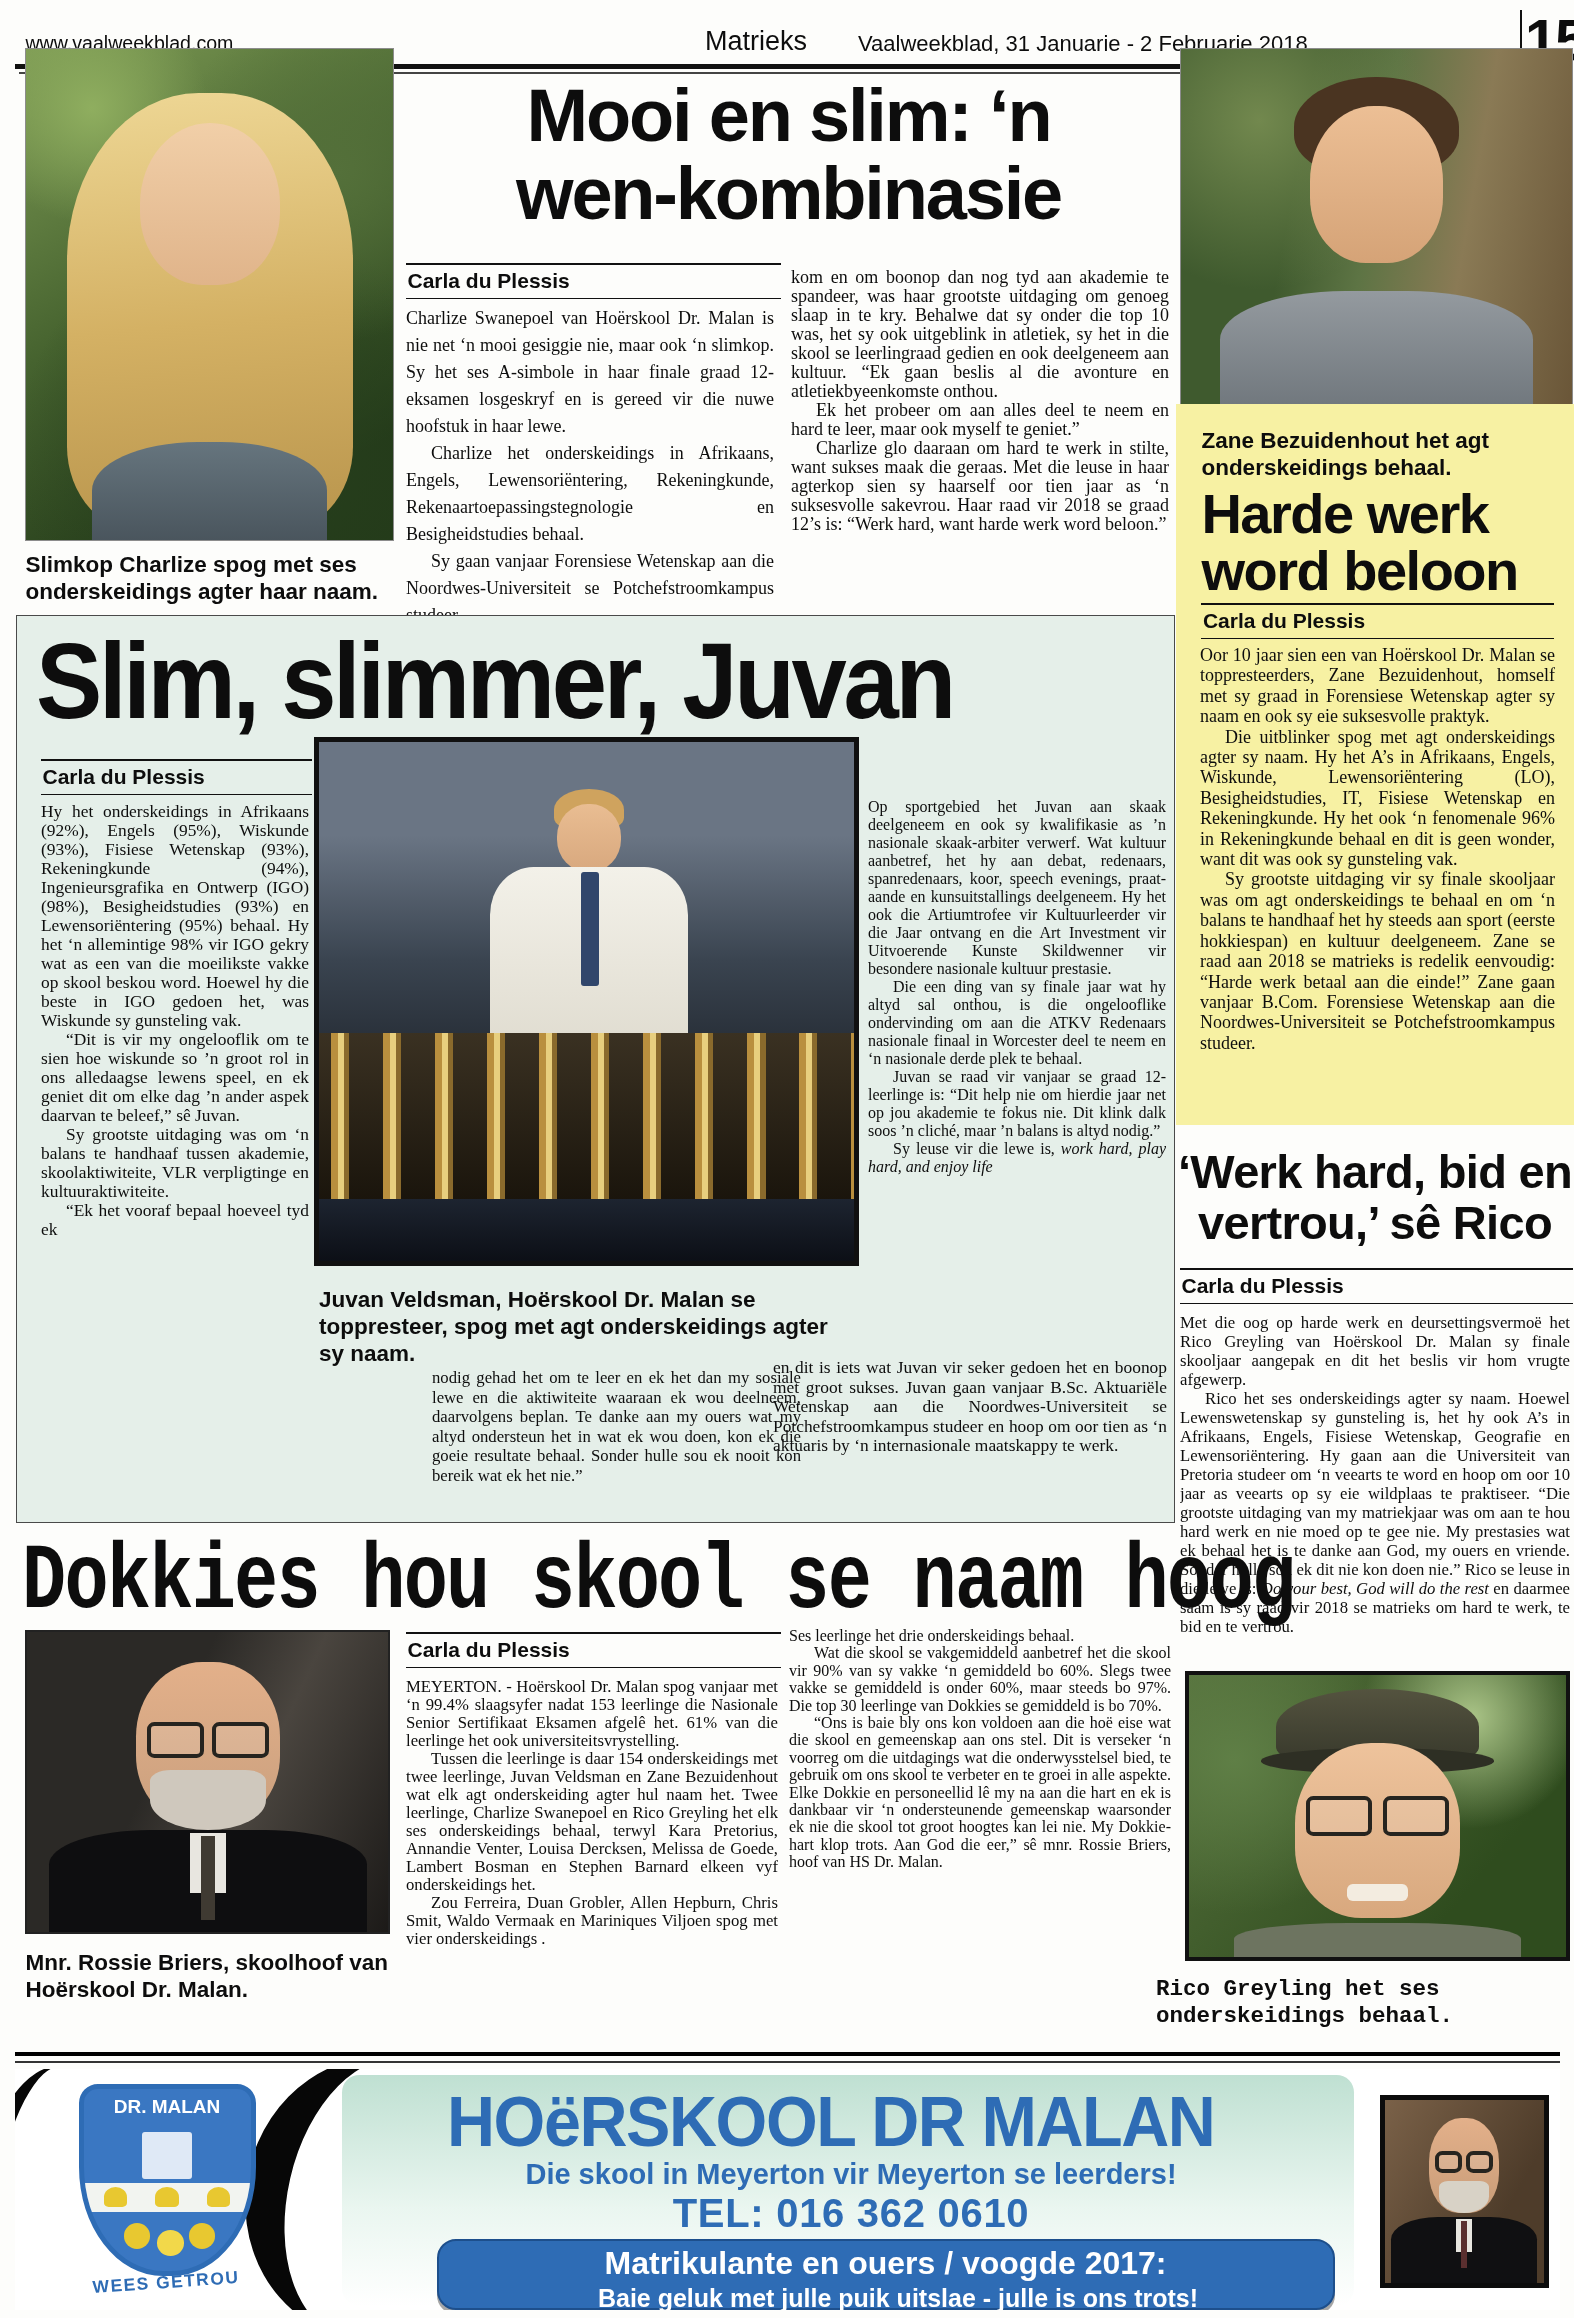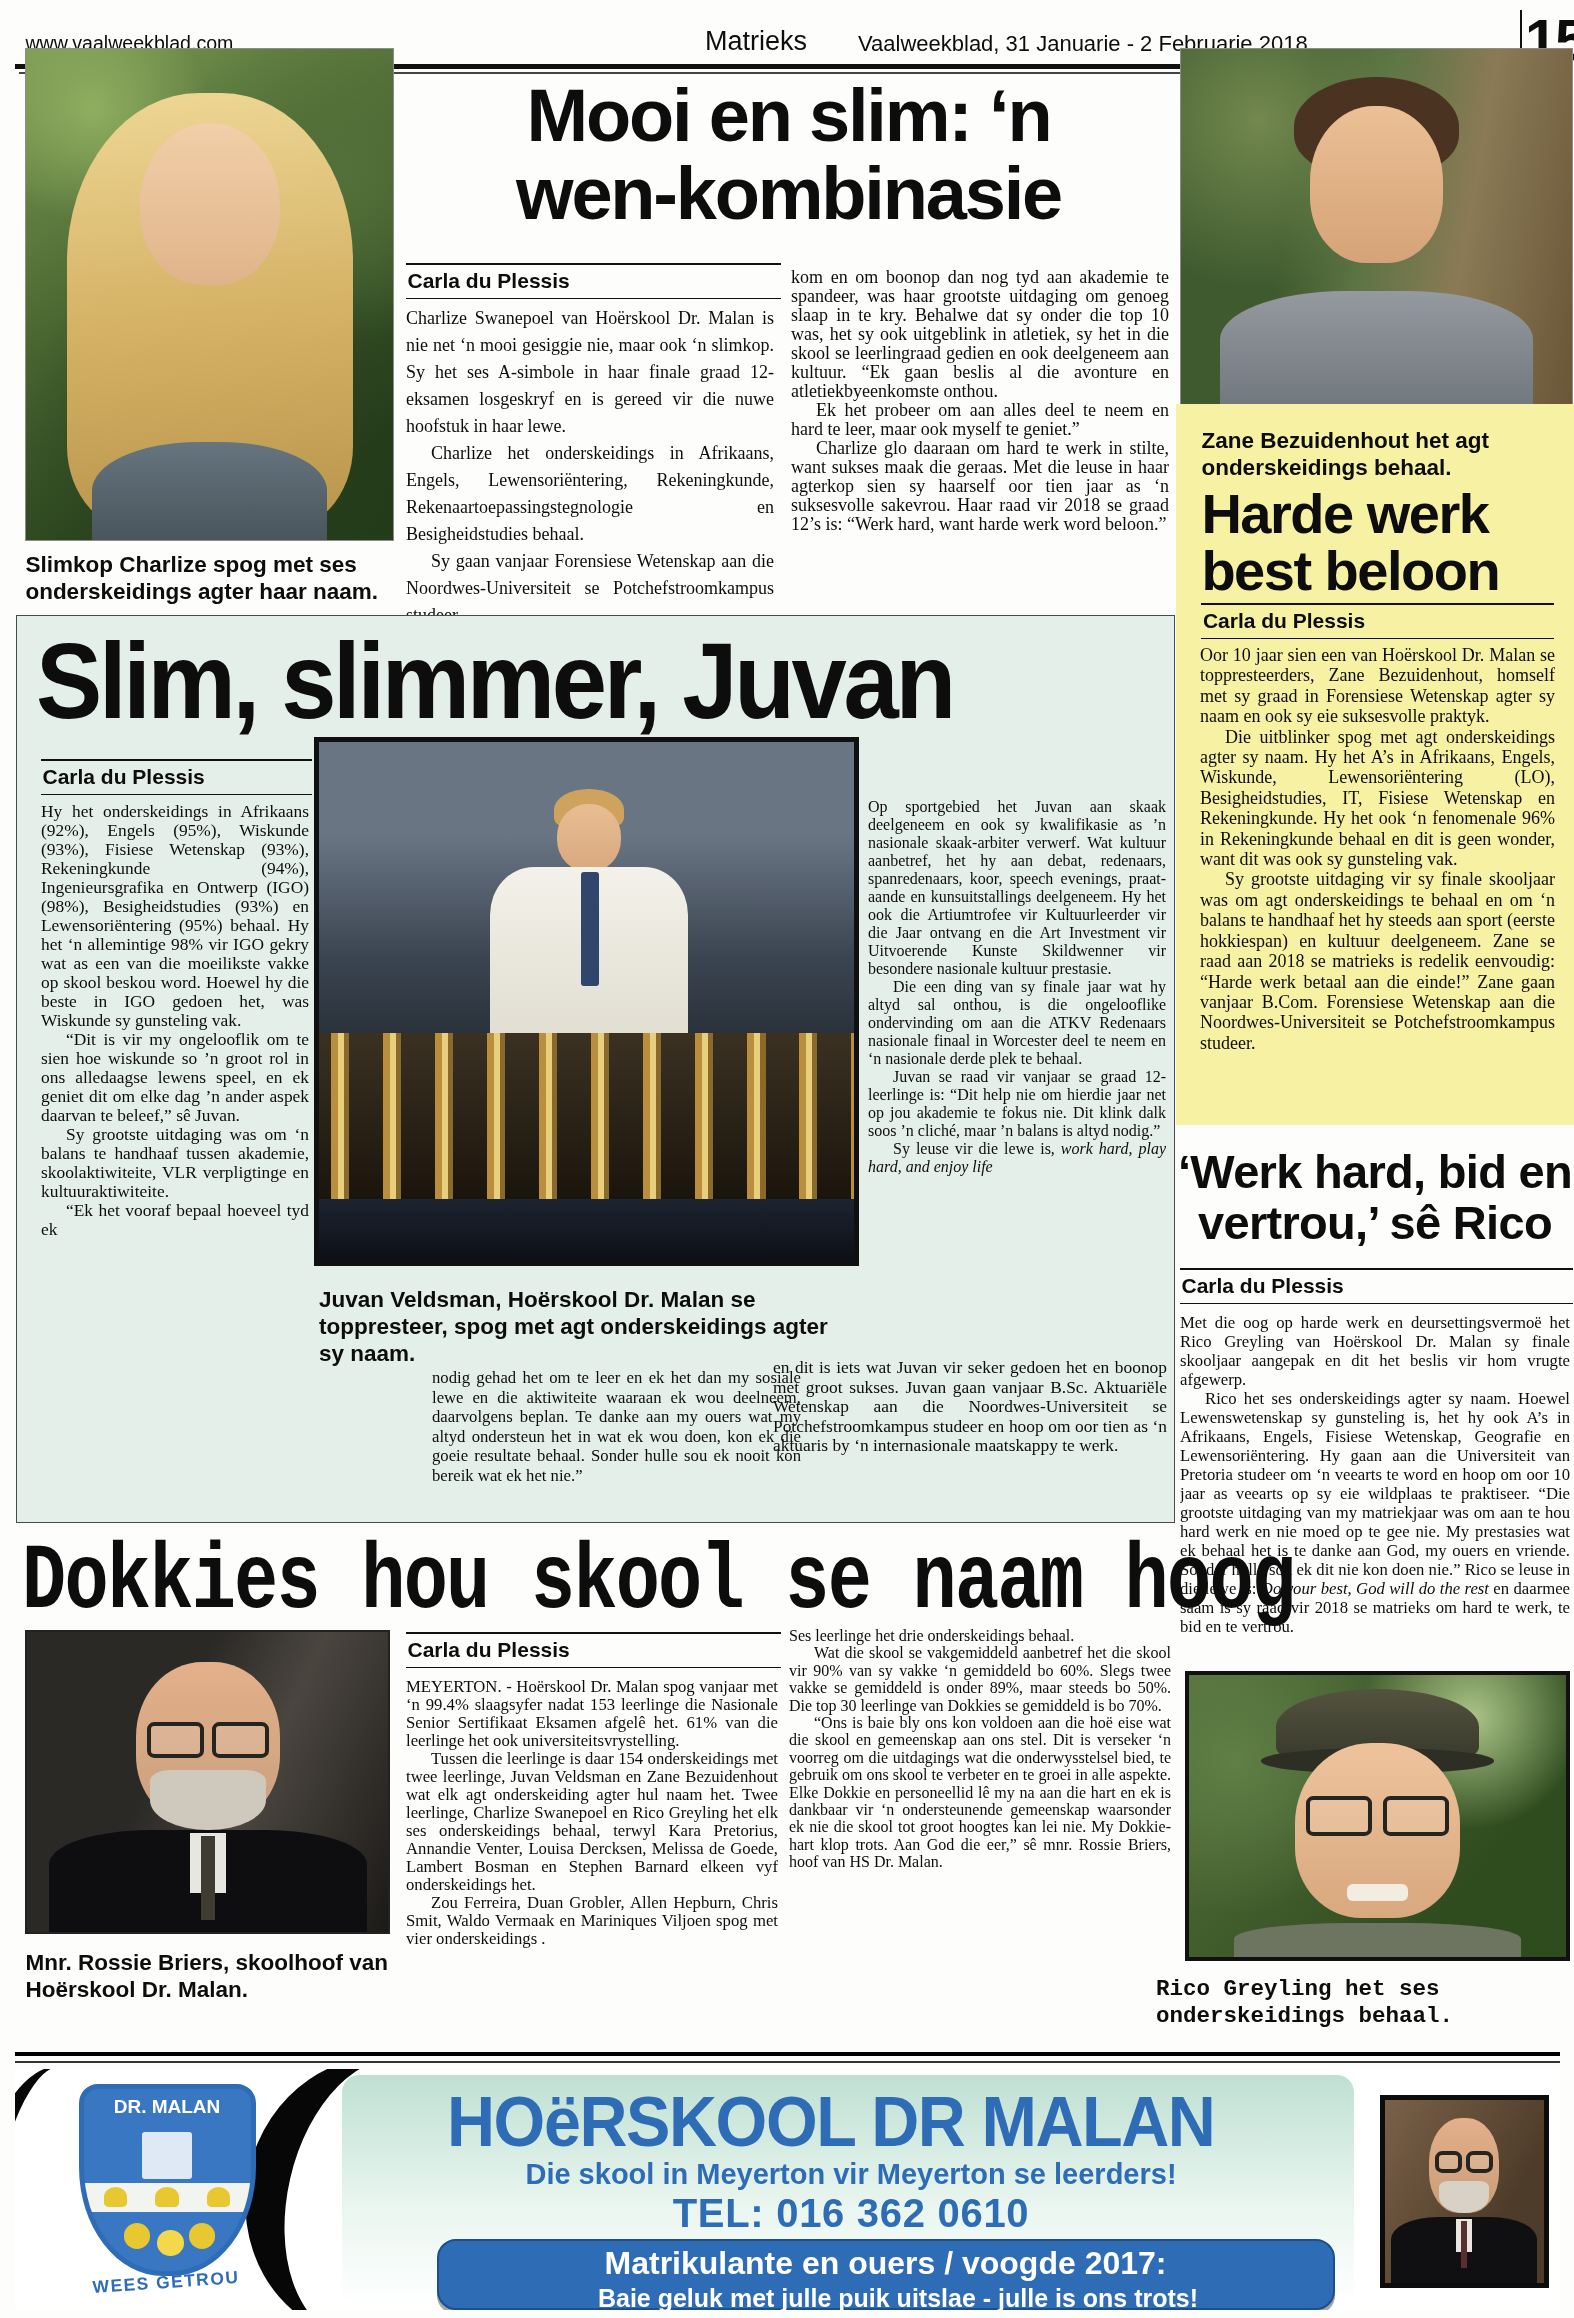--- a/index.html
+++ b/index.html
@@ -80,21 +80,21 @@
     <div class="abs" style="left:33%;top:16%;width:34%;height:44%;border-radius:48% 48% 42% 42%;
                 background:linear-gradient(#ecbf95,#d5a377);"></div>
     <div class="abs" style="left:10%;top:68%;width:80%;height:34%;border-radius:40% 40% 0 0;
                 background:linear-gradient(#949a9f,#6f767c);"></div>
   </div>
 
   <div class="abs" style="left:1176px;top:404px;width:398px;height:721px;background:#f7f1a3;">
     <div class="abs caption" style="left:25.4px;top:23px;width:350px;">Zane Bezuidenhout het agt onderskeidings behaal.</div>
     <div class="abs h-yellow" style="left:25.4px;top:81px;width:356px;">
       <div>Harde werk</div>
-      <div>best beloon</div>
+      <div>word beloon</div>
     </div>
     <div class="abs byline" style="left:25.4px;top:199px;width:350px;">Carla du Plessis</div>
     <div class="abs serif clip" style="left:24px;top:241px;width:355px;height:473px;font-size:18px;line-height:20.4px;">
       <p>Oor 10 jaar sien een van Hoërskool Dr. Malan se toppresteerders, Zane Bezuidenhout, homself met sy graad in Forensiese Wetenskap agter sy naam en ook sy eie suksesvolle praktyk.</p>
       <p>Die uitblinker spog met agt onderskeidings agter sy naam. Hy het A’s in Afrikaans, Engels, Wiskunde, Lewensoriëntering (LO), Besigheidstudies, IT, Fisiese Wetenskap en Rekeningkunde. Hy het ook ‘n fenomenale 96% in Rekeningkunde behaal en dit is geen wonder, want dit was ook sy gunsteling vak.</p>
       <p>Sy grootste uitdaging vir sy finale skooljaar was om agt onderskeidings te behaal en om ‘n balans te handhaaf het hy steeds aan sport (eerste hokkiespan) en kultuur deelgeneem. Zane se raad aan 2018 se matrieks is redelik eenvoudig: “Harde werk betaal aan die einde!” Zane gaan vanjaar B.Com. Forensiese Wetenskap aan die Noordwes-Universiteit se Potchefstroomkampus studeer.</p>
     </div>
   </div>
 
   <div class="abs h-rico" style="left:1176px;top:1147px;width:398px;">
@@ -187,21 +187,21 @@
   <div class="abs caption" style="left:25.4px;top:1949px;width:367px;">Mnr. Rossie Briers, skoolhoof van Hoërskool Dr. Malan.</div>
 
   <div class="abs byline" style="left:406px;top:1632px;width:372px;">Carla du Plessis</div>
   <div class="abs serif clip" style="left:406px;top:1678px;width:372px;height:365px;font-size:16.7px;line-height:18px;">
     <p>MEYERTON. - Hoërskool Dr. Malan spog vanjaar met ‘n 99.4% slaagsyfer nadat 153 leerlinge die Nasionale Senior Sertifikaat Eksamen afgelê het. 61% van die leerlinge het ook universiteitsvrystelling.</p>
     <p>Tussen die leerlinge is daar 154 onderskeidings met twee leerlinge, Juvan Veldsman en Zane Bezuidenhout wat elk agt onderskeiding agter hul naam het. Twee leerlinge, Charlize Swanepoel en Rico Greyling het elk ses onderskeidings behaal, terwyl Kara Pretorius, Annandie Venter, Louisa Dercksen, Melissa de Goede, Lambert Bosman en Stephen Barnard elkeen vyf onderskeidings het.</p>
     <p>Zou Ferreira, Duan Grobler, Allen Hepburn, Chris Smit, Waldo Vermaak en Mariniques Viljoen spog met vier onderskeidings .</p>
   </div>
   <div class="abs serif clip" style="left:789px;top:1627px;width:382px;height:412px;font-size:16px;line-height:17.4px;">
     <p>Ses leerlinge het drie onderskeidings behaal.</p>
-    <p>Wat die skool se vakgemiddeld aanbetref het die skool vir 90% van sy vakke ‘n gemiddeld bo 60%. Slegs twee vakke se gemiddeld is onder 89%, maar steeds bo 50%. Die top 30 leerlinge van Dokkies se gemiddeld is bo 70%.</p>
+    <p>Wat die skool se vakgemiddeld aanbetref het die skool vir 90% van sy vakke ‘n gemiddeld bo 60%. Slegs twee vakke se gemiddeld is onder 60%, maar steeds bo 97%. Die top 30 leerlinge van Dokkies se gemiddeld is bo 70%.</p>
     <p>“Ons is baie bly ons kon voldoen aan die hoë eise wat die skool en gemeenskap aan ons stel. Dit is verseker ‘n voorreg om die uitdagings wat die onderwysstelsel bied, te gebruik om ons skool te verbeter en te groei in alle aspekte. Elke Dokkie en personeellid lê my na aan die hart en ek is dankbaar vir ‘n ondersteunende gemeenskap waarsonder ek nie die skool tot groot hoogtes kan lei nie. My Dokkie-hart klop trots. Aan God die eer,” sê mnr. Rossie Briers, hoof van HS Dr. Malan.</p>
   </div>
 
   <div class="abs" style="left:14.5px;top:2052px;width:1545px;height:4.4px;background:#000;"></div>
   <div class="abs" style="left:14.5px;top:2061px;width:1545px;height:1.5px;background:#333;"></div>
 
   <div class="abs" style="left:14.5px;top:2069px;width:1545px;height:241px;background:#ffffff;overflow:hidden;">
 
     <div class="abs" style="left:327px;top:5.8px;width:1012px;height:231px;border-radius:17.4px;
                 background:linear-gradient(180deg,#bfe0d2,#eaf6f0 58%,#ffffff);"></div>

